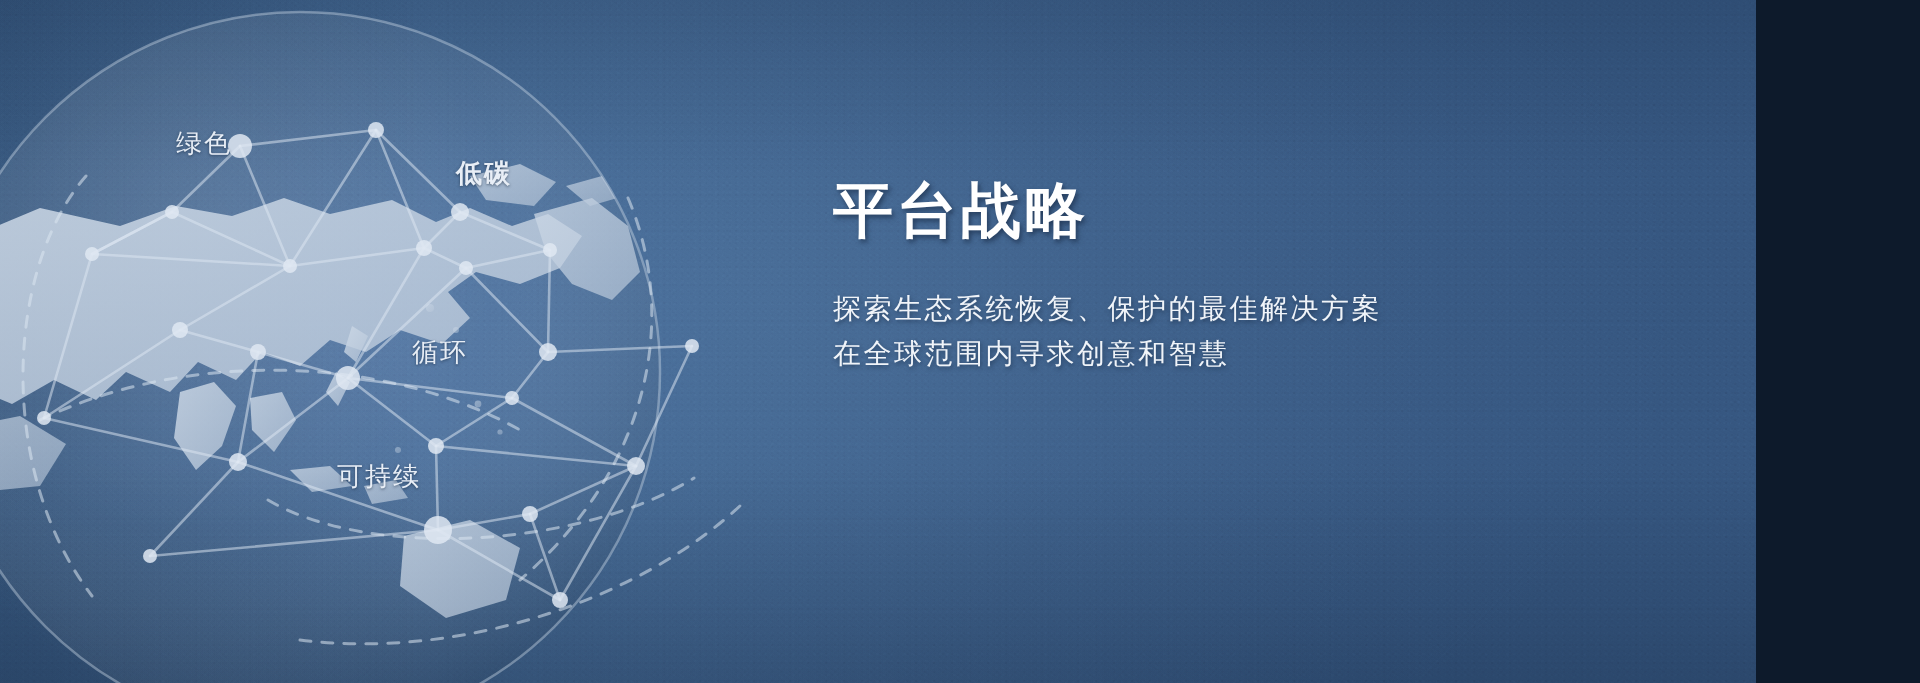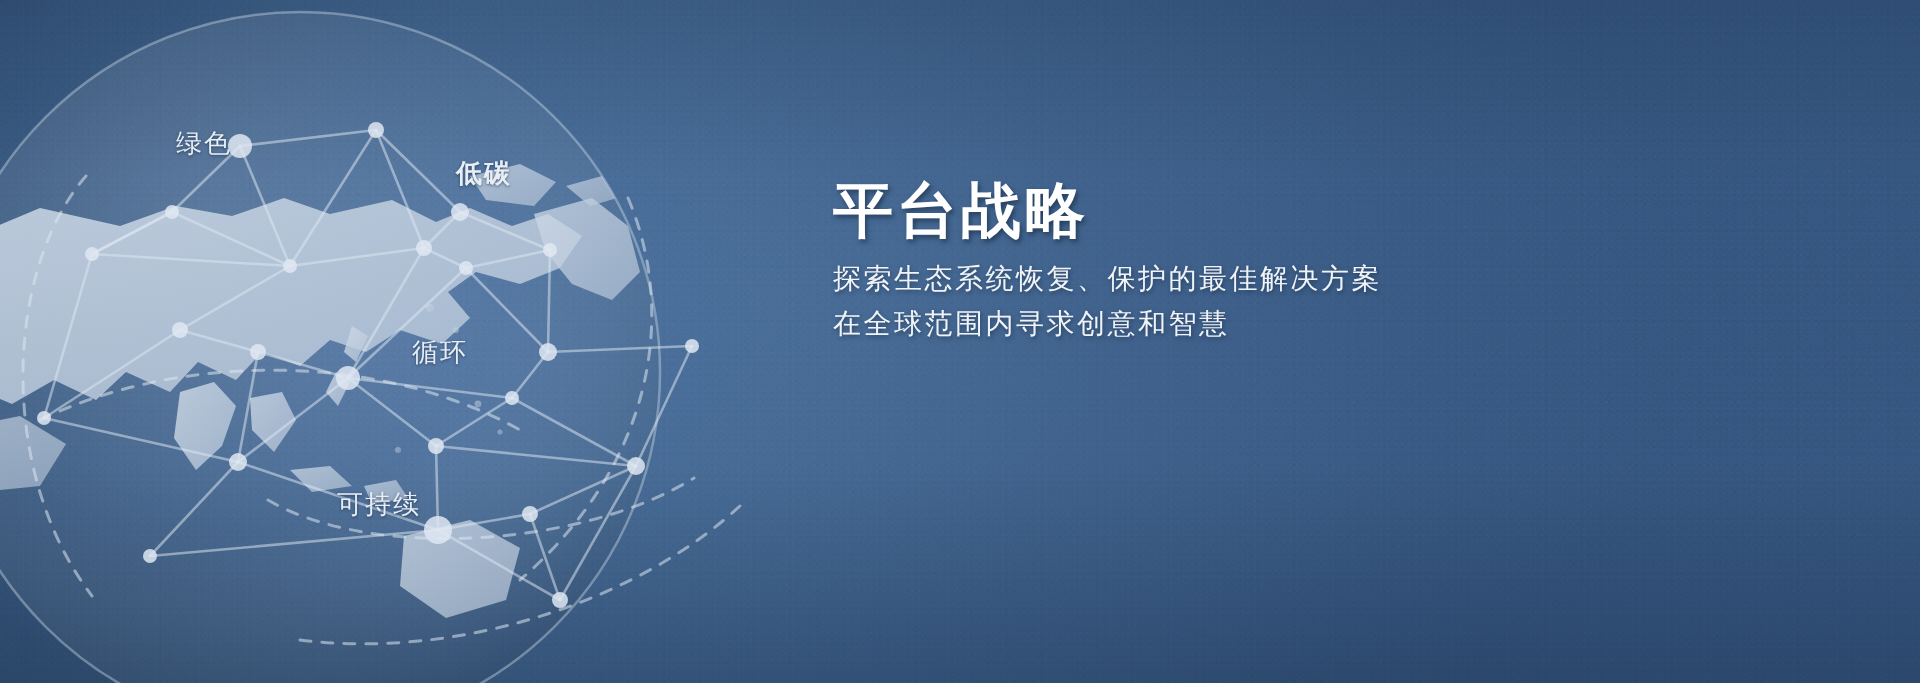--- a/index.html
+++ b/index.html
@@ -2,21 +2,21 @@
 <html><head>
 <meta charset="utf-8">
 <style>
   html, body {
     margin: 0;
     padding: 0;
     background: #0d1a2b;
   }
   #banner {
     position: relative;
-    width: 1920px;
+    width: 1756px;
     height: 683px;
     overflow: hidden;
     font-family: "Liberation Sans", "DejaVu Sans", sans-serif;
     background: #3d6291;
   }
   
   .bg-base {
     position: absolute;
     inset: 0;
     background:
@@ -69,36 +69,36 @@
     color: #e8eef6;
     font-size: 26px;
     letter-spacing: 2px;
     white-space: nowrap;
     text-shadow: 0 1px 3px rgba(12,28,48,0.55);
     font-family: "Liberation Sans", "DejaVu Sans", sans-serif;
   }
   #label-green      { left: 176px; top: 126px; }
   #label-lowcarbon  { left: 456px; top: 156px; font-weight: bold; }
   #label-circular   { left: 412px; top: 335px; }
-  #label-sustain    { left: 337px; top: 459px; margin-top: 28px; }
+  #label-sustain    { left: 337px; top: 459px; }
 
   
   #text-block {
     position: absolute;
     left: 833px;
     top: 178px;
     width: 740px;
   }
   #headline {
     color: #ffffff;
     font-size: 60px;
     font-weight: bold;
     letter-spacing: 4px;
     line-height: 1.1;
-    margin: 0 0 12px 0;
+    margin: 0 0 42px 0;
     text-shadow: 2px 3px 5px rgba(14,30,52,0.55);
     font-family: "Liberation Sans", "DejaVu Sans", sans-serif;
   }
   .subline {
     color: #f0f4f9;
     font-size: 28px;
     letter-spacing: 2.5px;
     line-height: 1.62;
     text-shadow: 1px 2px 4px rgba(14,30,52,0.5);
     font-family: "Liberation Sans", "DejaVu Sans", sans-serif;

